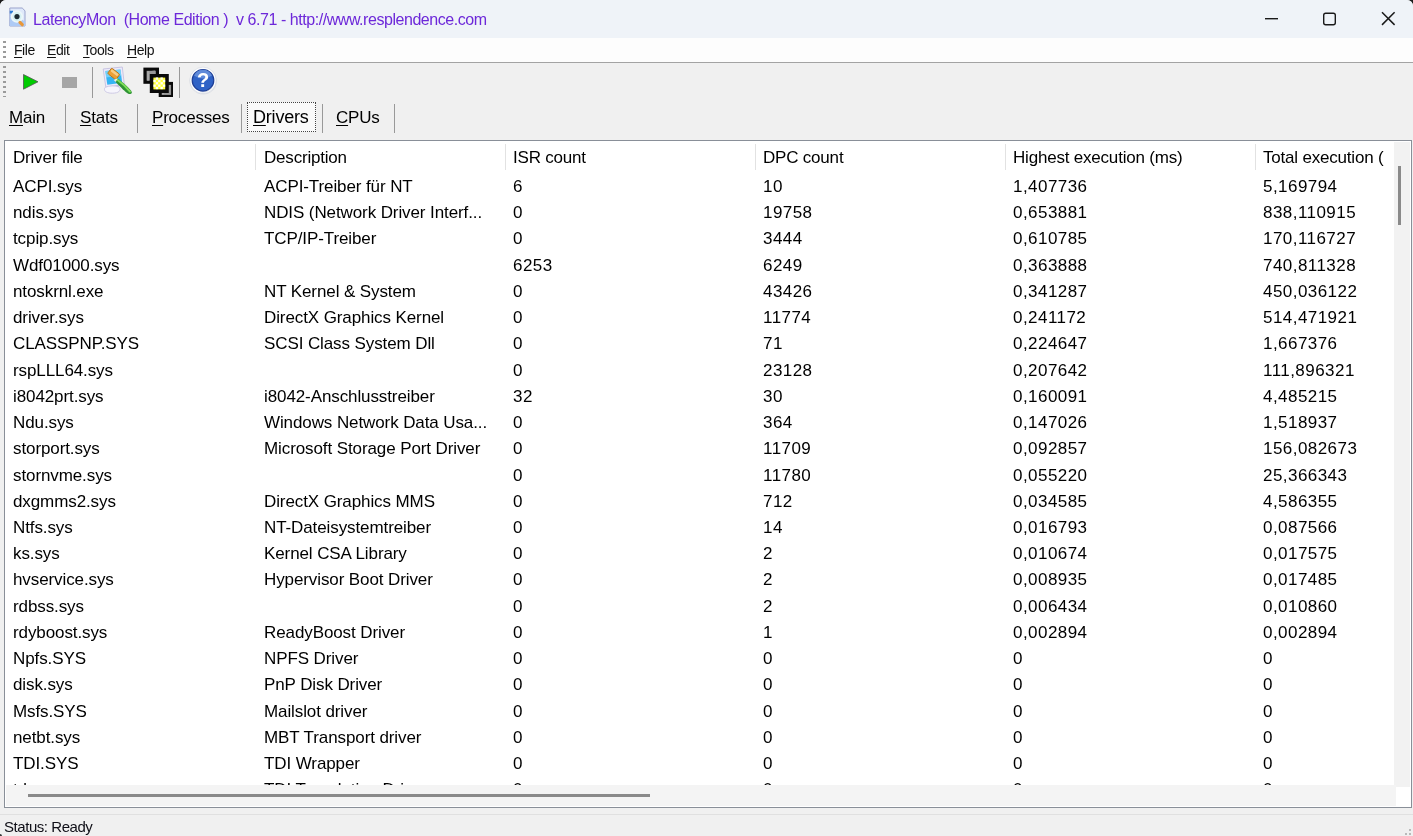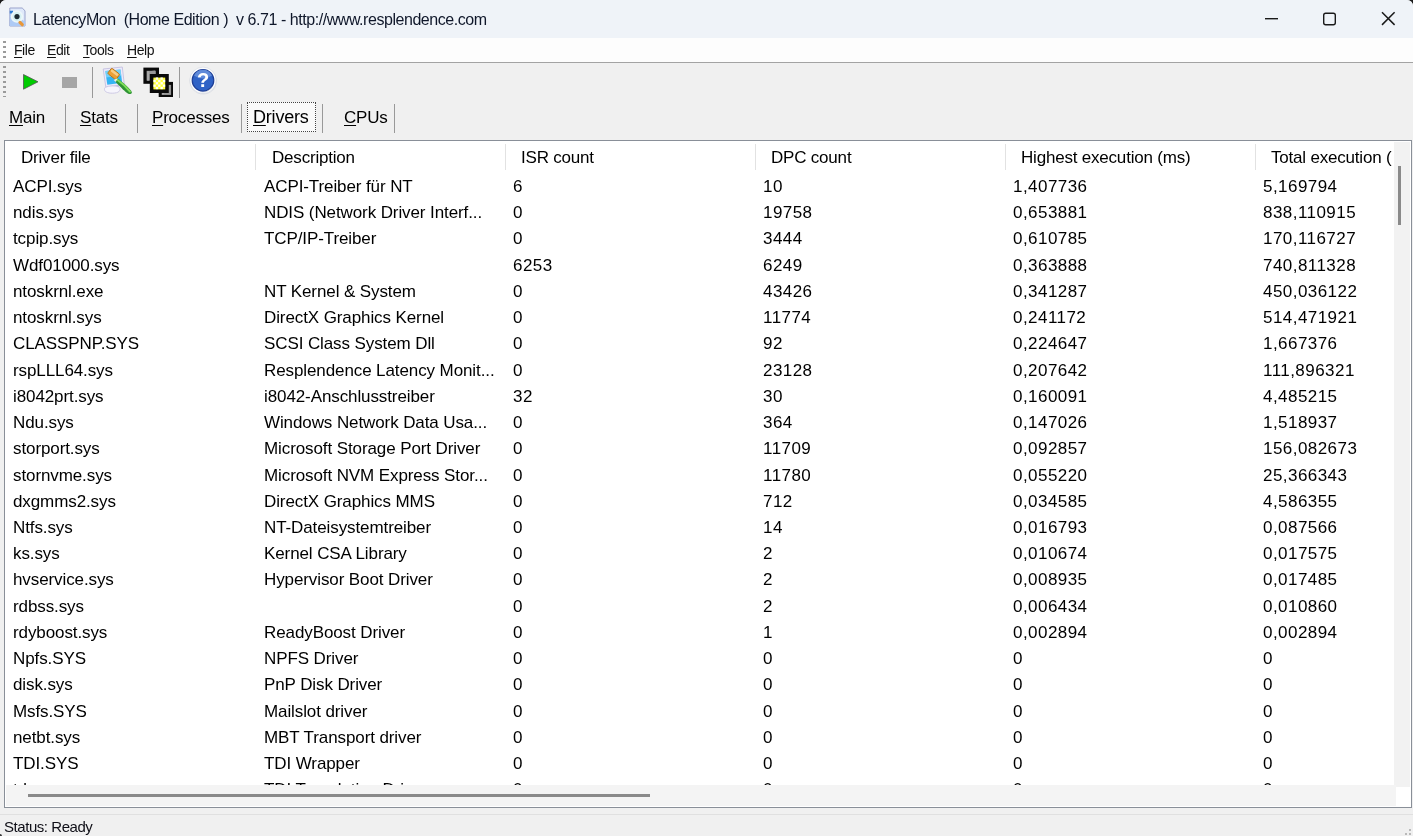--- a/index.html
+++ b/index.html
@@ -4,21 +4,21 @@
 <style>
   * { margin:0; padding:0; box-sizing:border-box; }
   html,body { width:1413px; height:836px; background:#1c1c1c; overflow:hidden;
     font-family:"Liberation Sans", sans-serif; }
   #win { position:absolute; left:0; top:0; width:1413px; height:836px;
     background:#f0f0f0; border-radius:6px 6px 0 0; overflow:hidden; }
   .abs { position:absolute; }
   
   #titlebar { position:absolute; left:0; top:0; width:1413px; height:38px; background:#eff3f8; }
   #title-text { position:absolute; left:33px; top:0; height:38px; line-height:39px;
-    font-size:16px; letter-spacing:-0.45px; color:#0f172a; white-space:pre; }
+    font-size:16px; letter-spacing:-0.45px; color:#6d28d9; white-space:pre; }
   
   .wbtn { position:absolute; top:0; height:38px; }
   
   #menubar { position:absolute; left:0; top:38px; width:1413px; height:24px; background:#fdfdfd; }
   #menubar .mi { position:absolute; top:0; height:24px; line-height:25px; font-size:14px; letter-spacing:-0.45px; color:#111; }
   .grip { position:absolute; width:3px;
     background-image:repeating-linear-gradient(to bottom,#9a9a9a 0 2px, transparent 2px 5px); }
   #menusep { position:absolute; left:0; top:62px; width:1413px; height:1px; background:#a3a3a3; }
   
   #toolbar { position:absolute; left:0; top:63px; width:1413px; height:37px; background:#f0f0f0; }
@@ -26,21 +26,21 @@
   
   #tabbar { position:absolute; left:0; top:100px; width:1413px; height:38px; background:#f0f0f0; }
   .tabsep { position:absolute; top:4px; width:1px; height:29px; background:#999; }
   .tab { position:absolute; top:0; height:38px; font-size:17px; letter-spacing:-0.2px; color:#000; }
   .tab u, .mi u { text-decoration-thickness:1px; text-underline-offset:2px; }
   
   #table { position:absolute; left:4px; top:140px; width:1408px; height:668px;
     background:#fff; border:1px solid #898f98; overflow:hidden; }
   .hsep { position:absolute; top:3px; width:1px; height:26px; background:#e2e2e2; }
   .hcell { position:absolute; top:0; height:32px; line-height:33px; font-size:17px;
-    letter-spacing:-0.2px; color:#000; white-space:pre;margin-left:8px; }
+    letter-spacing:-0.2px; color:#000; white-space:pre; }
   .row { position:absolute; width:1390px; height:27px; }
   .c { position:absolute; top:0; height:27px; line-height:27px; font-size:17px;
     letter-spacing:-0.1px; color:#000; white-space:pre; }
   .c.n { letter-spacing:0.45px; }
   
   #vsb { position:absolute; right:1px; top:1px; width:16px; height:645px; background:#f2f2f2; }
   #vsb-thumb { position:absolute; left:4px; top:24px; width:3px; height:59px; background:#8a8a8a; }
   #hsb { position:absolute; left:1px; bottom:1px; width:1390px; height:21px; background:#f4f4f4; }
   #hsb-thumb { position:absolute; left:22px; top:9px; width:622px; height:3px; background:#8a8a8a; }
   
@@ -145,21 +145,21 @@
     <span class="tab" style="left:9px;line-height:35px"><u>M</u>ain</span>
     <div class="tabsep" style="left:65px"></div>
     <span class="tab" style="left:80px;line-height:35px"><u>S</u>tats</span>
     <div class="tabsep" style="left:137px"></div>
     <span class="tab" style="left:152px;line-height:35px"><u>P</u>rocesses</span>
     <div class="tabsep" style="left:241px"></div>
     <div class="abs" style="left:247px;top:102px;"></div>
     <div class="abs" style="left:247px;top:2px;width:69px;height:30px;background:#fafafa;border:1px dotted #444"></div>
     <span class="tab" style="left:253px;line-height:35px;font-size:18px"><u>D</u>rivers</span>
     <div class="tabsep" style="left:322px"></div>
-    <span class="tab" style="left:344px;line-height:35px"><u>C</u>PUs</span>
+    <span class="tab" style="left:336px;line-height:35px"><u>C</u>PUs</span>
     <div class="tabsep" style="left:394px"></div>
   </div>
 
   <div id="table">
     <div class="hsep" style="left:250px"></div>
     <div class="hsep" style="left:500px"></div>
     <div class="hsep" style="left:750px"></div>
     <div class="hsep" style="left:1000px"></div>
     <div class="hsep" style="left:1250px"></div>
     <span class="hcell" style="left:8px">Driver file</span>
@@ -202,38 +202,37 @@
         </div>
       <div class="row" style="top:136.92px">
           <span class="c" style="left:8px">ntoskrnl.exe</span>
           <span class="c" style="left:259px">NT Kernel &amp; System</span>
           <span class="c n" style="left:508px">0</span>
           <span class="c n" style="left:758px">43426</span>
           <span class="c n" style="left:1008px">0,341287</span>
           <span class="c n" style="left:1258px">450,036122</span>
         </div>
       <div class="row" style="top:163.15px">
-          <span class="c" style="left:8px">ntoskrnl.sys</span>
+          <span class="c" style="left:8px">driver.sys</span>
           <span class="c" style="left:259px">DirectX Graphics Kernel</span>
           <span class="c n" style="left:508px">0</span>
           <span class="c n" style="left:758px">11774</span>
           <span class="c n" style="left:1008px">0,241172</span>
           <span class="c n" style="left:1258px">514,471921</span>
         </div>
       <div class="row" style="top:189.38px">
           <span class="c" style="left:8px">CLASSPNP.SYS</span>
           <span class="c" style="left:259px">SCSI Class System Dll</span>
           <span class="c n" style="left:508px">0</span>
-          <span class="c n" style="left:758px">92</span>
+          <span class="c n" style="left:758px">71</span>
           <span class="c n" style="left:1008px">0,224647</span>
           <span class="c n" style="left:1258px">1,667376</span>
         </div>
       <div class="row" style="top:215.61px">
           <span class="c" style="left:8px">rspLLL64.sys</span>
-          <span class="c" style="left:259px">Resplendence Latency Monit...</span>
           <span class="c n" style="left:508px">0</span>
           <span class="c n" style="left:758px">23128</span>
           <span class="c n" style="left:1008px">0,207642</span>
           <span class="c n" style="left:1258px">111,896321</span>
         </div>
       <div class="row" style="top:241.84px">
           <span class="c" style="left:8px">i8042prt.sys</span>
           <span class="c" style="left:259px">i8042-Anschlusstreiber</span>
           <span class="c n" style="left:508px">32</span>
           <span class="c n" style="left:758px">30</span>
@@ -251,21 +250,20 @@
       <div class="row" style="top:294.30px">
           <span class="c" style="left:8px">storport.sys</span>
           <span class="c" style="left:259px">Microsoft Storage Port Driver</span>
           <span class="c n" style="left:508px">0</span>
           <span class="c n" style="left:758px">11709</span>
           <span class="c n" style="left:1008px">0,092857</span>
           <span class="c n" style="left:1258px">156,082673</span>
         </div>
       <div class="row" style="top:320.53px">
           <span class="c" style="left:8px">stornvme.sys</span>
-          <span class="c" style="left:259px">Microsoft NVM Express Stor...</span>
           <span class="c n" style="left:508px">0</span>
           <span class="c n" style="left:758px">11780</span>
           <span class="c n" style="left:1008px">0,055220</span>
           <span class="c n" style="left:1258px">25,366343</span>
         </div>
       <div class="row" style="top:346.76px">
           <span class="c" style="left:8px">dxgmms2.sys</span>
           <span class="c" style="left:259px">DirectX Graphics MMS</span>
           <span class="c n" style="left:508px">0</span>
           <span class="c n" style="left:758px">712</span>

